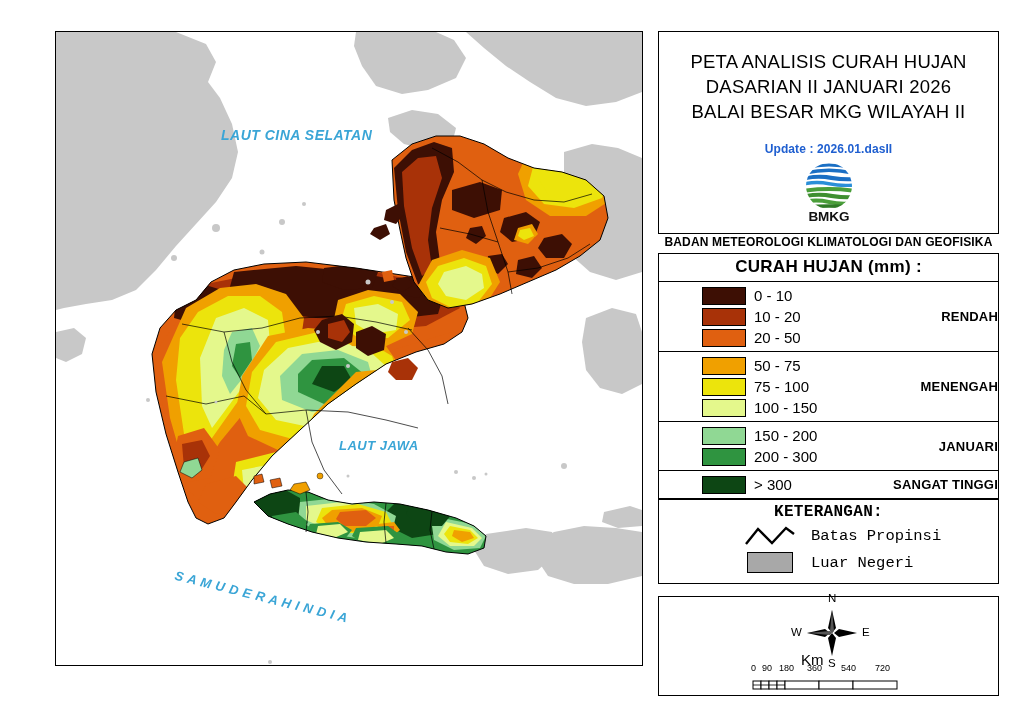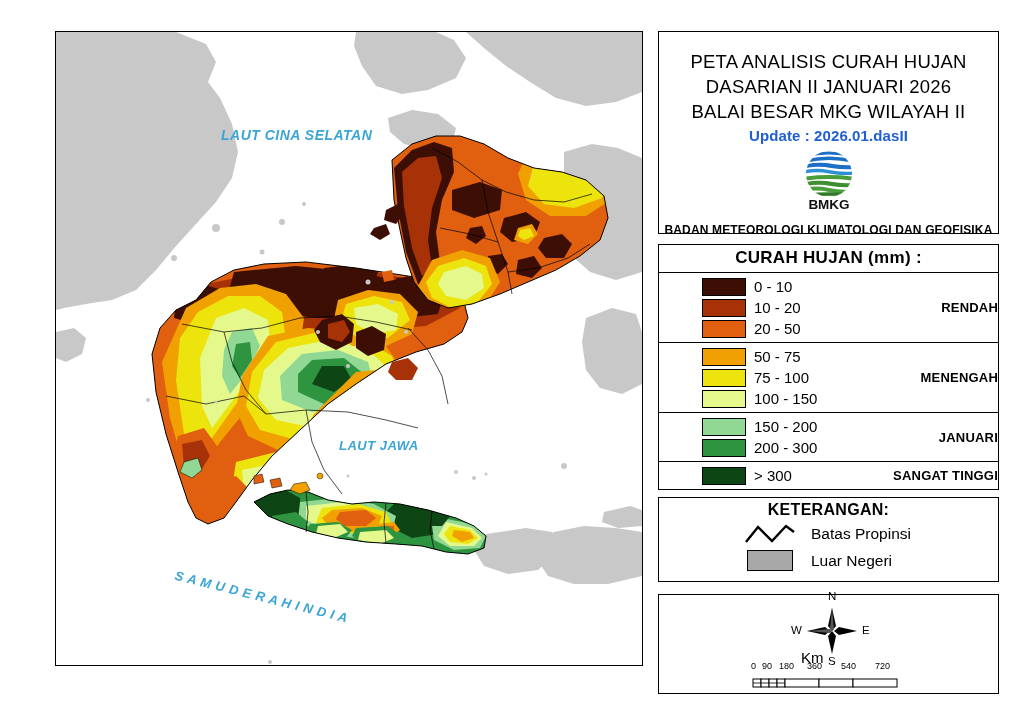--- a/index.html
+++ b/index.html
@@ -17,44 +17,44 @@
   
   #right-col{position:absolute;left:658px;top:31px;width:341px;border-radius:17px;}
 
   .box{border:1.6px solid #000;background:#ffffff;box-sizing:border-box;}
 
   
   #title-box{height:203px;position:relative;text-align:center;}
   .title-line{font-size:18.5px;font-weight:normal;color:#000;line-height:25px;
               letter-spacing:0.2px;}
   #title-lines{padding-top:17px;}
-  #update-line{color:#1f5fd0;font-size:15px;font-weight:bold;margin-top:3px;
+  #update-line{color:#1f5fd0;font-size:12px;font-weight:bold;margin-top:18px;
                letter-spacing:0.1px;}
   #bmkg-logo{margin:6px auto 8px auto;width:64px;height:62px;position:relative;}
   #agency-line{font-size:12px;font-weight:bold;color:#000;
                letter-spacing:0.15px;margin-top:11px;}
 
   
-  #legend-box{margin-top:10px;}
+  #legend-box{margin-top:19px;}
   #legend-title{text-align:center;font-size:17px;font-weight:bold;
                 padding:3px 0 4px 0;border-bottom:1.6px solid #000;
                 letter-spacing:0.3px;}
   .legend-group{border-bottom:1.6px solid #000;position:relative;
                 display:flex;align-items:center;}
   .legend-group:last-child{border-bottom:none;}
   .legend-rows{flex:0 0 auto;width:196px;padding:3px 0 3px 6px;}
   .legend-row{display:flex;align-items:center;height:21px;padding-left:37px;}
   .swatch{width:44px;height:18px;border:1px solid #000;box-sizing:border-box;
           flex:0 0 auto;}
   .range-txt{font-size:15px;color:#000;margin-left:8px;line-height:1;}
   .cat-label{font-size:13px;font-weight:bold;color:#000;flex:1;
              text-align:right;padding-left:2px;letter-spacing:0.2px;}
 
   
-  #keterangan-box{margin-top:7px;padding:3px 0 7px 0;}
+  #keterangan-box{margin-top:0;padding:3px 0 7px 0;font-family:Liberation Mono, monospace;}
   #ket-title{text-align:center;font-size:16px;font-weight:bold;
              letter-spacing:0.3px;margin-bottom:1px;}
   .ket-row{display:flex;align-items:center;padding-left:82px;height:27px;}
   .ket-symbol{width:58px;flex:0 0 auto;display:flex;align-items:center;
               justify-content:center;}
   .ket-txt{font-size:15.5px;color:#000;margin-left:12px;}
   .ket-box-sym{width:46px;height:21px;background:#a8a8a8;border:1.6px solid #000;
                box-sizing:border-box;}
 
   

